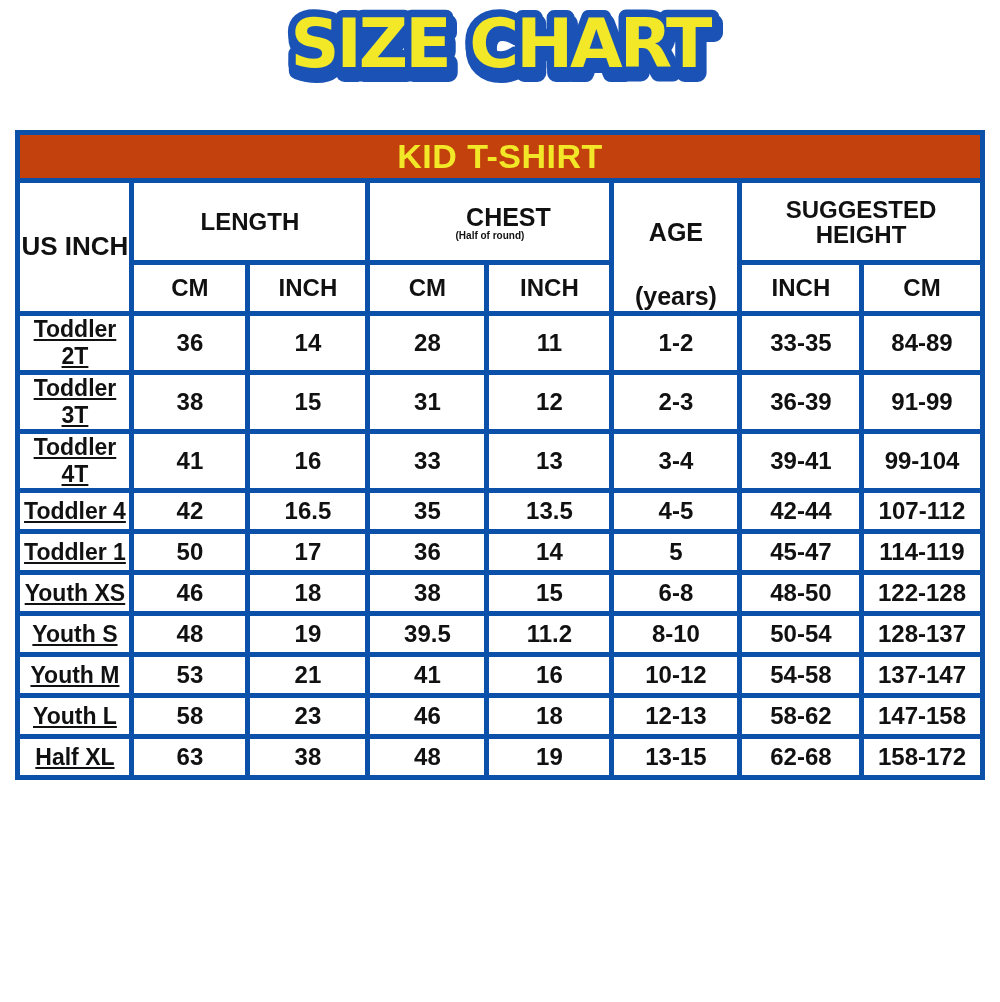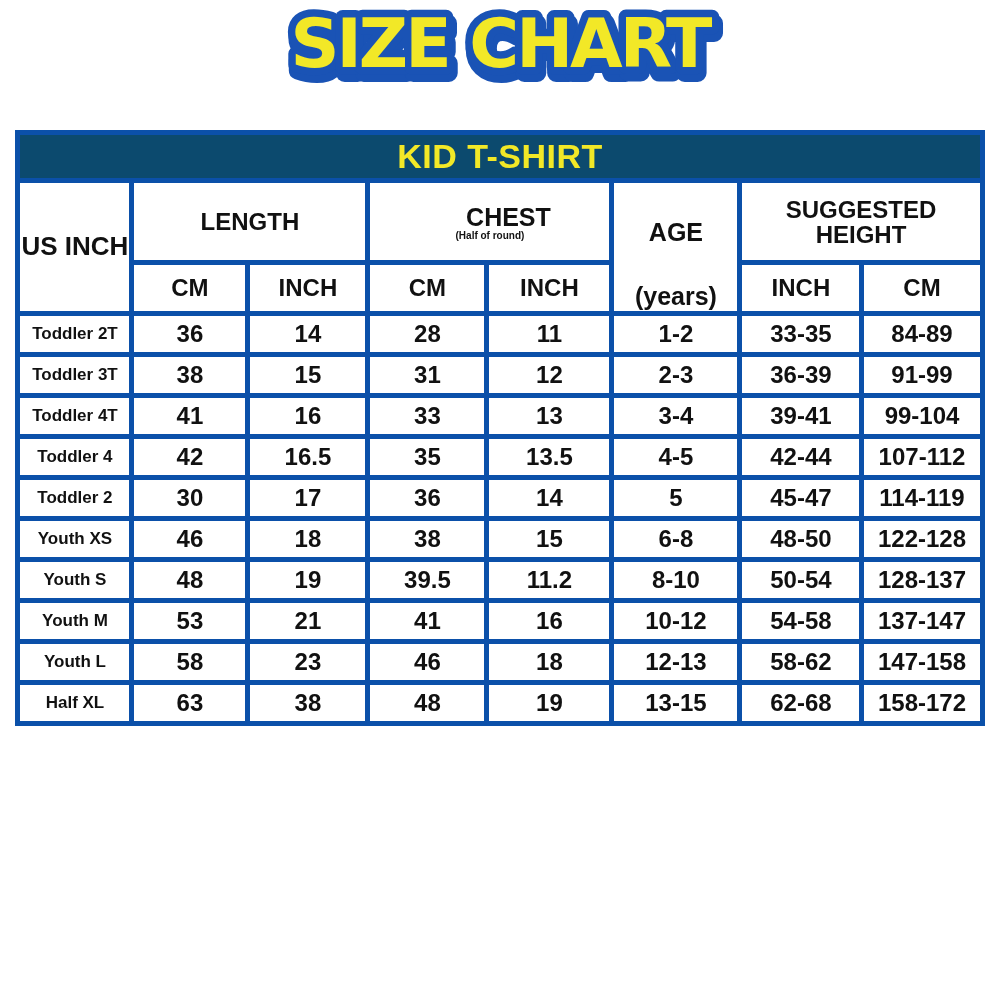--- a/index.html
+++ b/index.html
@@ -33,34 +33,34 @@
   }
   .size-chart td, .size-chart th {
     border: 5px solid #0B50A9;
     text-align: center; vertical-align: middle;
     color: #111111;
     font-weight: bold;
     font-family: "Liberation Sans", sans-serif;
     padding: 0;
   }
   .caption-cell {
-    background: #0c4a6e;
+    background: #c2410c;
     color: #F2E827 !important;
     font-size: 34px;
     height: 48px;
     letter-spacing: 0.5px;
   }
   .head-a th { height: 52px; font-size: 24px; line-height: 1.05; }
   .head-b th { height: 34px; font-size: 24px; margin-top: 36px; }
   th.us-size { font-size: 26px; }
   .chest-main { display: block; font-size: 25px; line-height: 1; margin-top: 2px; padding-left: 37px; }
   .chest-sub  { display: block; font-size: 10px; line-height: 1; margin-top: 1px; }
   .age-line   { display: block; font-size: 25px; line-height: 1.2; margin-top: 34px; }
   .data-row td { height: 41px; font-size: 24px; }
-  .data-row td.row-label { font-size: 17px; }
+  .data-row td.row-label { font-size: 23px; text-decoration: underline; }
 </style>
 </head>
 <body>
 
 <div class="page">
 
   <div class="title-wrap">
     <svg class="title-svg" viewBox="0 0 1000 108">
       <text class="title-shadow" x="502" y="73" text-anchor="middle">SIZE CHART</text>
       <text class="title-main" x="500" y="67" text-anchor="middle">SIZE CHART</text>
@@ -138,22 +138,22 @@
         <td class="row-label">Toddler 4</td>
         <td>42</td>
         <td>16.5</td>
         <td>35</td>
         <td>13.5</td>
         <td>4-5</td>
         <td>42-44</td>
         <td>107-112</td>
       </tr>
       <tr class="data-row">
-        <td class="row-label">Toddler 2</td>
-        <td>30</td>
+        <td class="row-label">Toddler 1</td>
+        <td>50</td>
         <td>17</td>
         <td>36</td>
         <td>14</td>
         <td>5</td>
         <td>45-47</td>
         <td>114-119</td>
       </tr>
       <tr class="data-row">
         <td class="row-label">Youth XS</td>
         <td>46</td>

